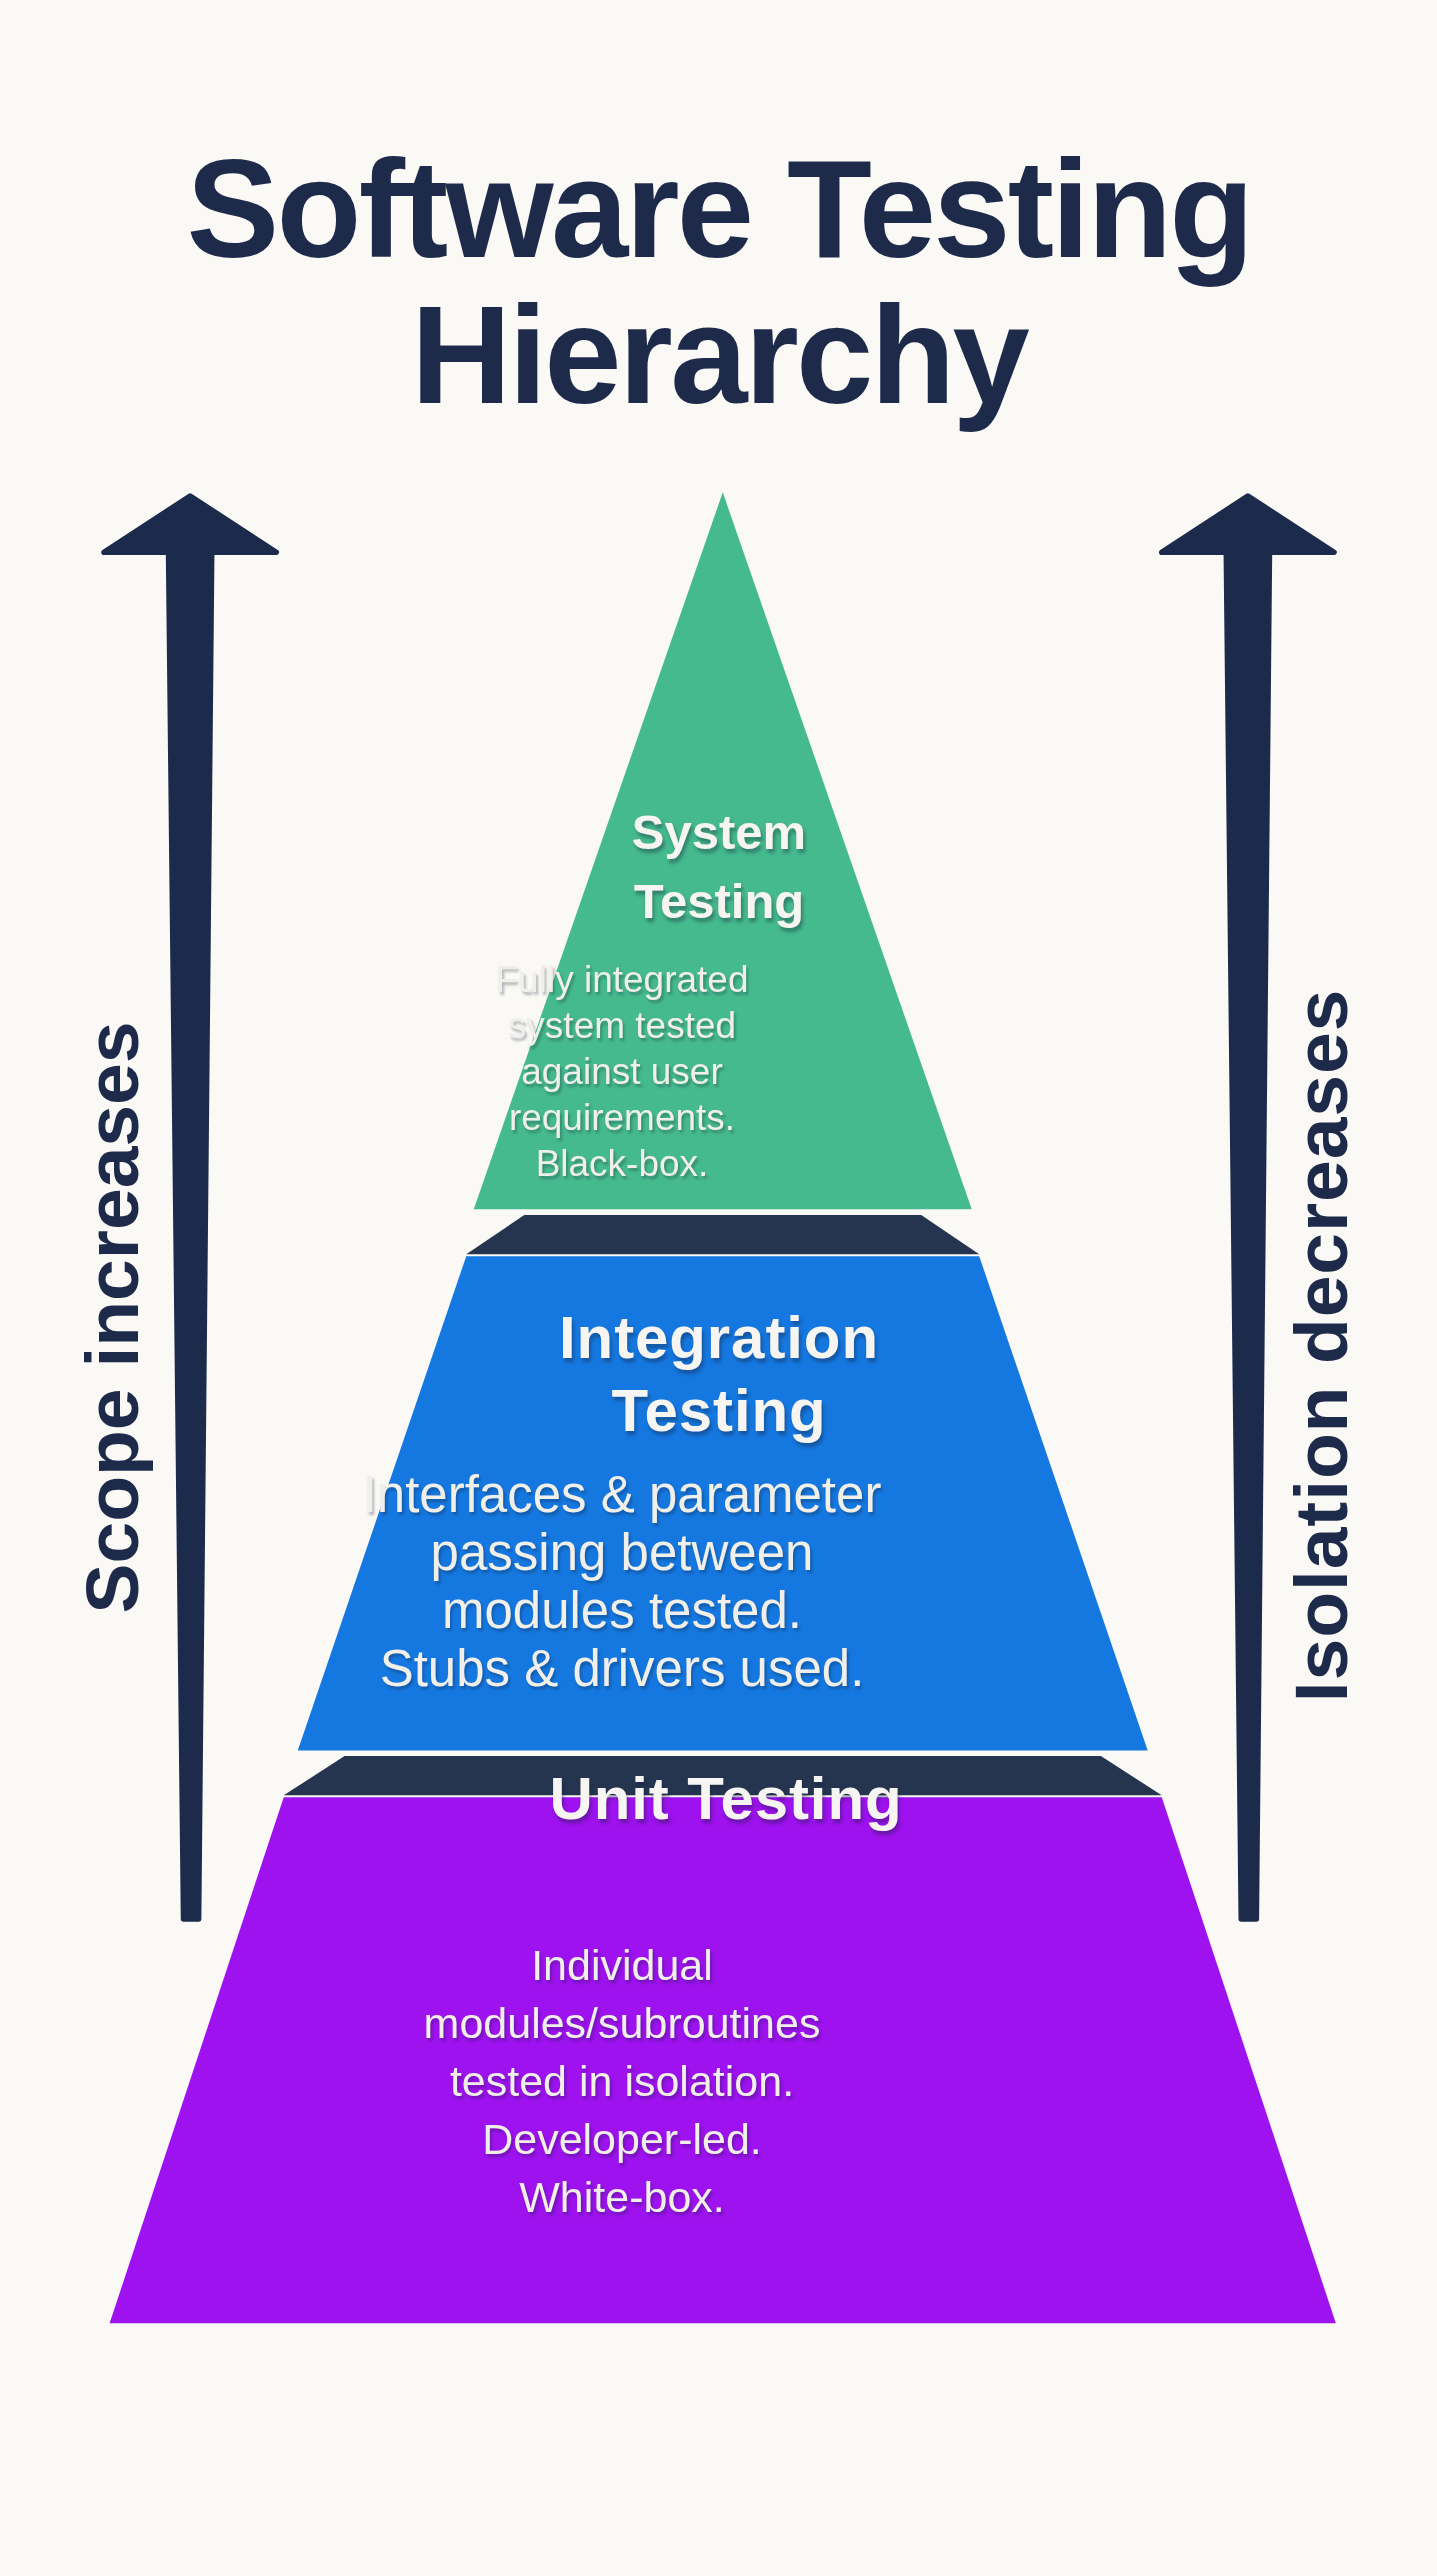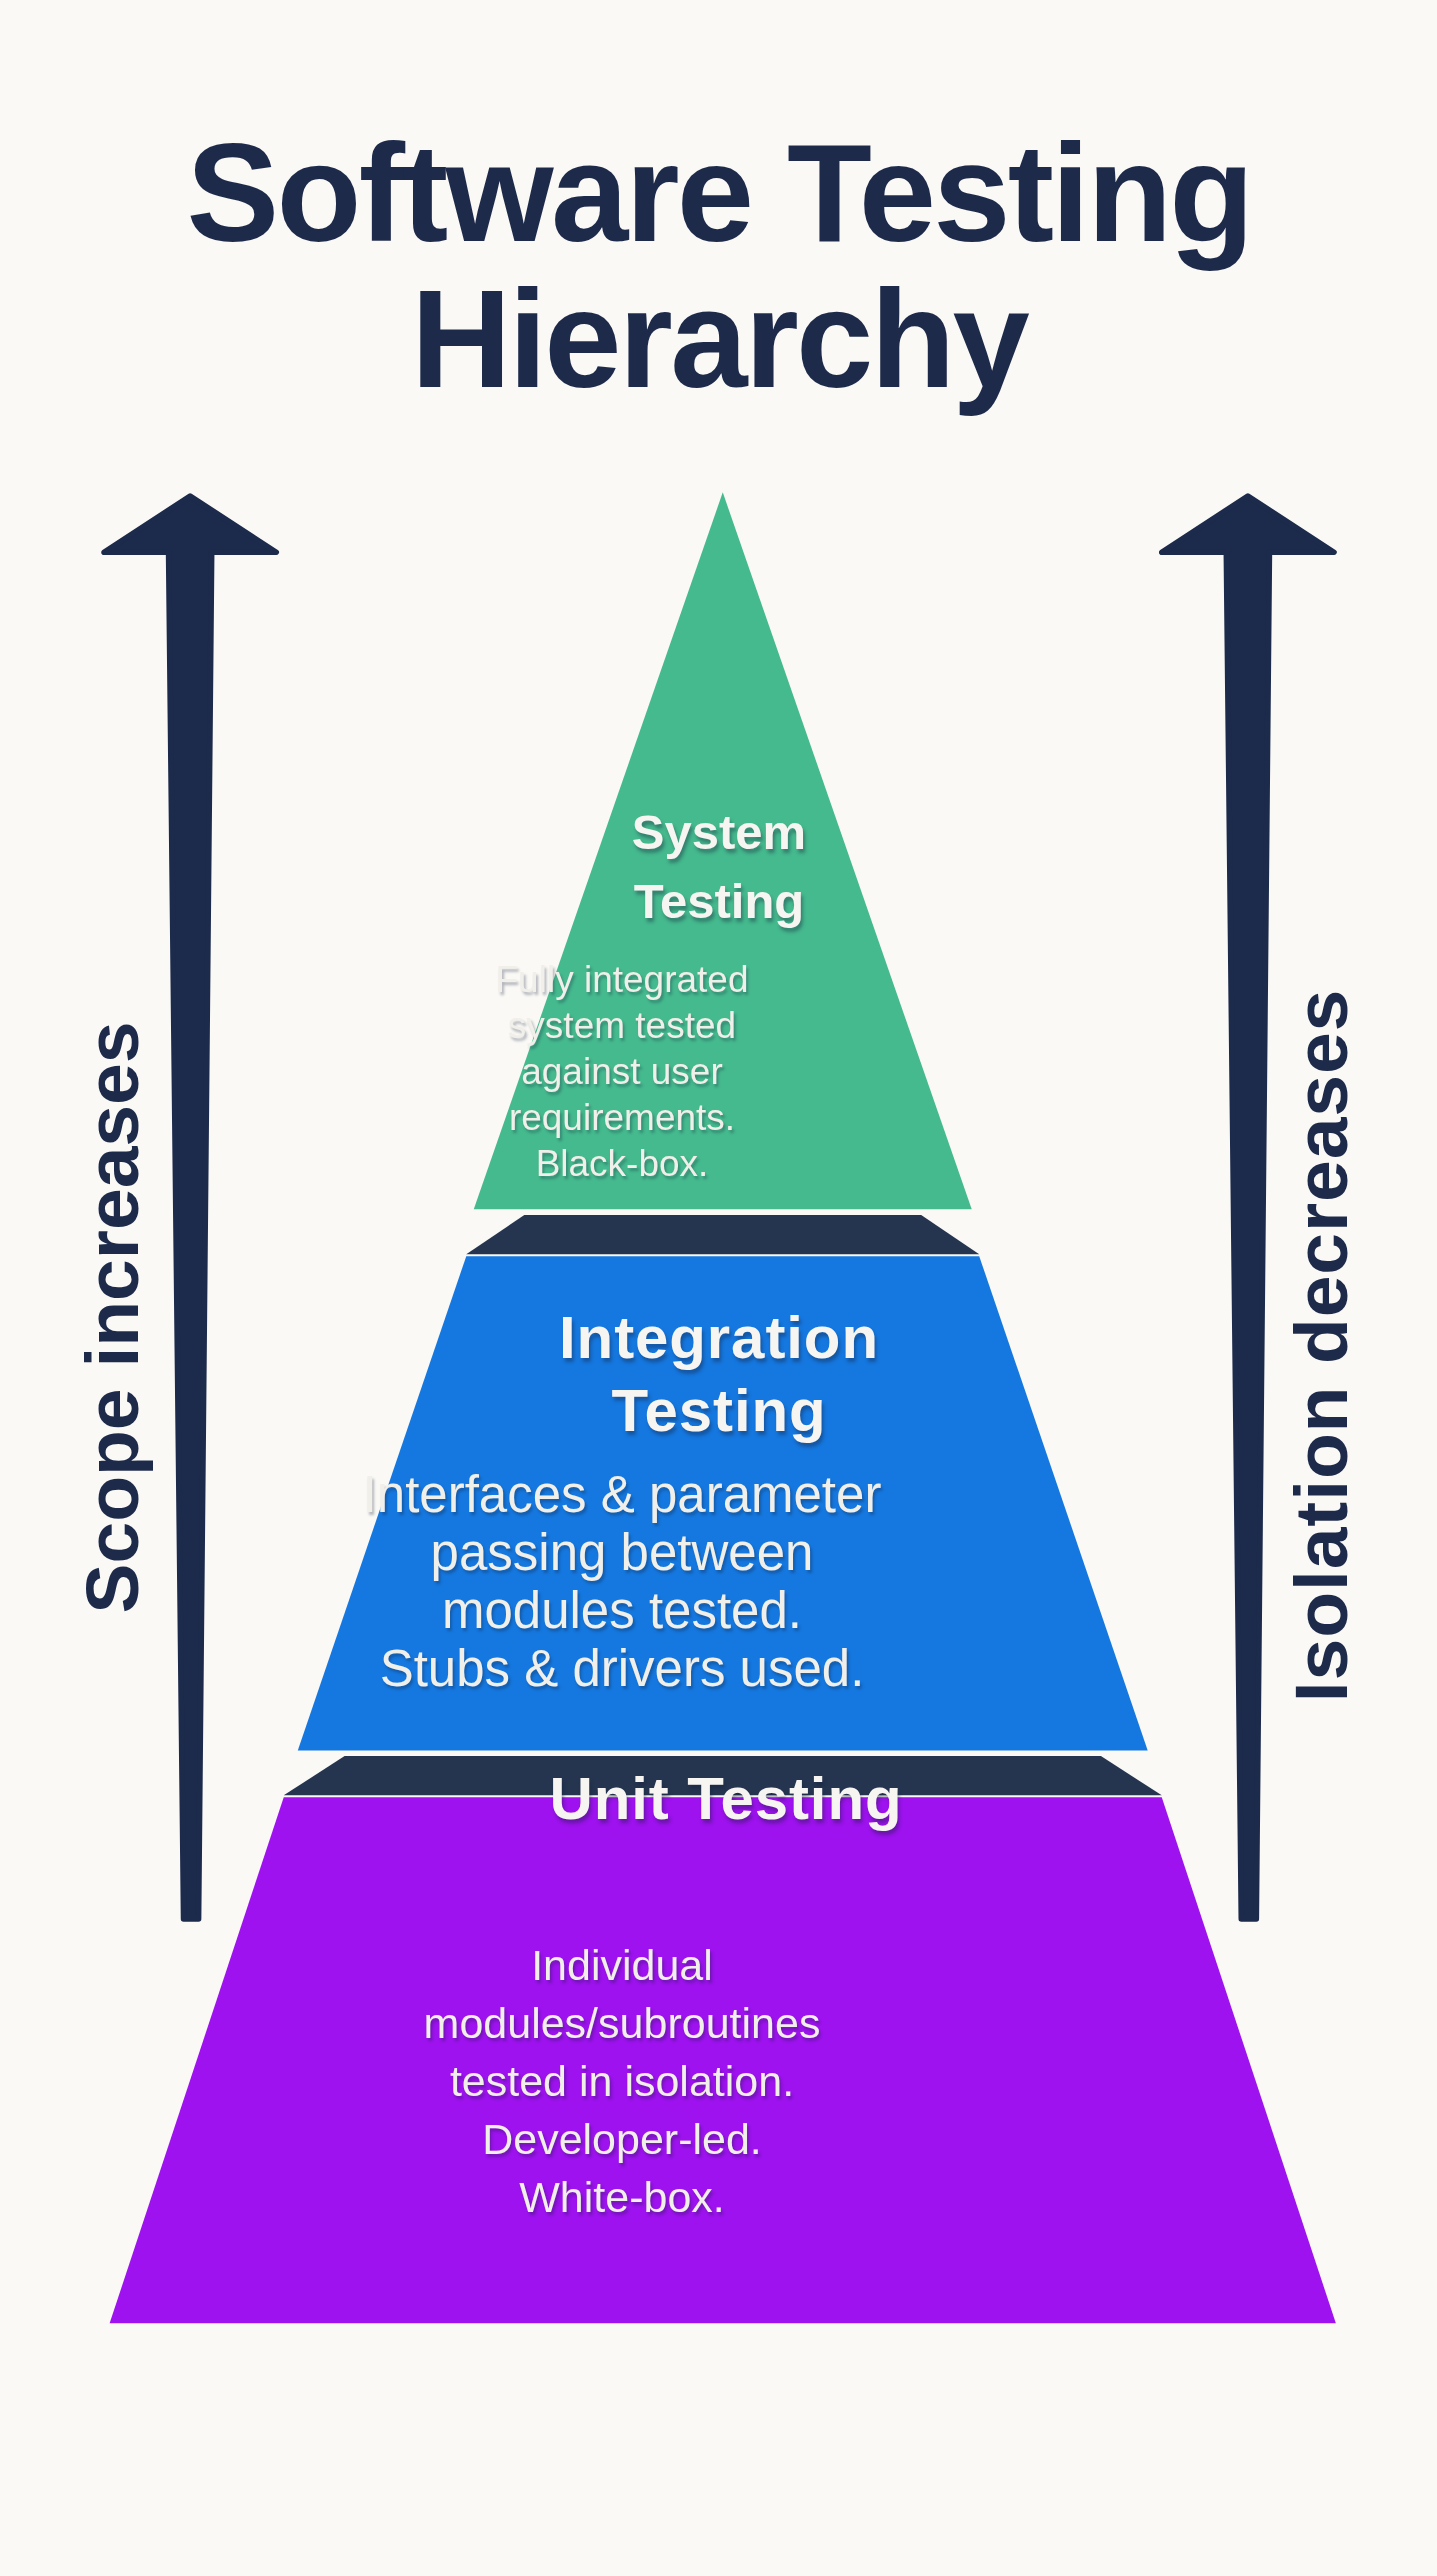--- a/index.html
+++ b/index.html
@@ -5,21 +5,21 @@
   html,body{margin:0;padding:0;background:#faf9f6;}
   .canvas{
     position:relative;
     width:1438px;height:2576px;
     background:#faf9f6;
     overflow:hidden;
     font-family:"Liberation Sans",sans-serif;
   }
   .shapes{position:absolute;left:0;top:0;width:1438px;height:2576px;}
   .title{
-    position:absolute;left:0;top:120px;width:1438px;
+    position:absolute;left:0;top:136px;width:1438px;
     text-align:center;
     font-weight:800;
     font-size:139px;
     line-height:146px;
     letter-spacing:-2.8px;
     color:#1d2a4a;
   }
   .lvl-heading{
     position:absolute;left:0;width:1438px;
     text-align:center;

